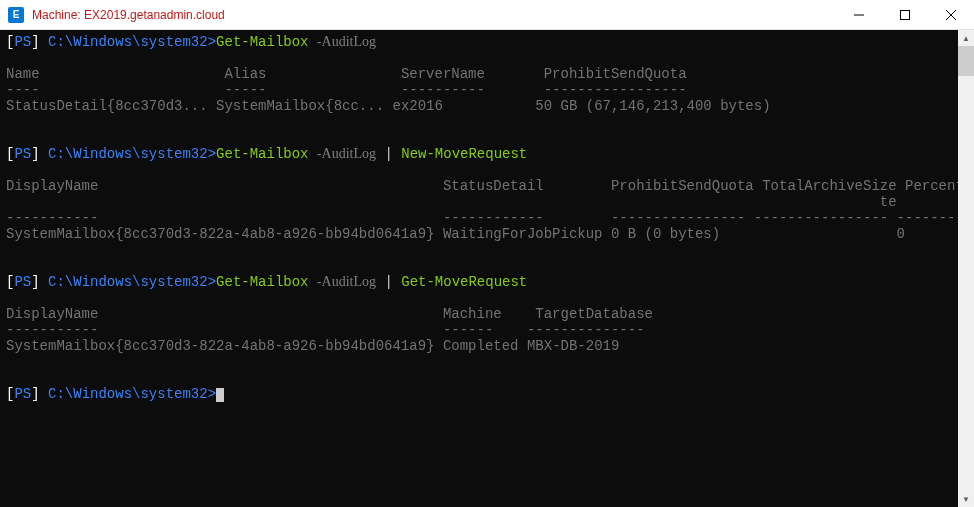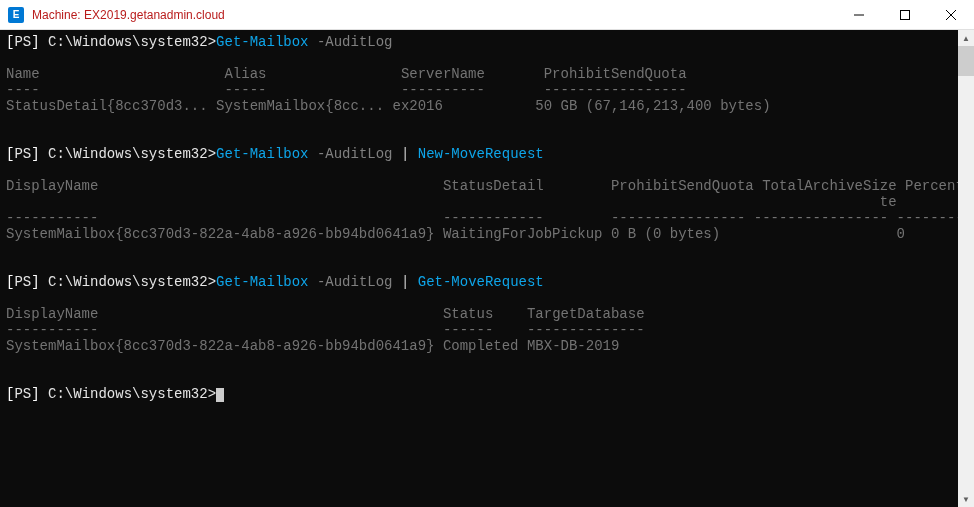--- a/index.html
+++ b/index.html
@@ -87,23 +87,23 @@
       position: absolute;
       top: 16px;
       bottom: 16px;
       width: 100%;
     }
     .scroll-thumb {
       width: 100%;
       background: #cdcdcd;
     }
     .ps-bracket { color: #ffffff; }
-    .ps-prompt { color: #e5e5e5; margin-top: 35px; }
-    .ps-cmdlet { color: #0ea5e9; }
-    .ps-param { color: #808080; }
+    .ps-prompt { color: #3b82f6; margin-top: 35px; }
+    .ps-cmdlet { color: #84cc16; }
+    .ps-param { color: #808080; font-family: Liberation Serif, serif; }
     .ps-pipe { color: #cccccc; }
     .ps-output { color: #737373; }
     .cursor {
       display: inline-block;
       width: 8px;
       height: 14px;
       background: #cccccc;
       vertical-align: text-bottom;
     }
   </style>
@@ -144,21 +144,21 @@
 <span class="ps-bracket">[</span><span class="ps-prompt">PS</span><span class="ps-bracket">]</span><span class="ps-prompt"> </span><span class="ps-prompt">C:\Windows\system32</span><span class="ps-prompt">&gt;</span><span class="ps-cmdlet">Get-Mailbox</span> <span class="ps-param">-AuditLog</span> <span class="ps-pipe">|</span> <span class="ps-cmdlet">New-MoveRequest</span>
 
 <span class="ps-output"><span>DisplayName</span>                                         <span>StatusDetail</span>        <span>ProhibitSendQuota</span> <span>TotalArchiveSize</span> <span>PercentComple</span></span>
 <span class="ps-output">                                                                                                        <span>te</span></span>
 <span class="ps-output"><span>-----------</span>                                         <span>------------</span>        <span>----------------</span> <span>----------------</span> <span>-------------</span></span>
 <span class="ps-output"><span>SystemMailbox{8cc370d3-822a-4ab8-a926-bb94bd0641a9}</span> <span>WaitingForJobPickup</span> <span>0 B (0 bytes)</span>                     <span>0</span></span>
 
 
 <span class="ps-bracket">[</span><span class="ps-prompt">PS</span><span class="ps-bracket">]</span><span class="ps-prompt"> </span><span class="ps-prompt">C:\Windows\system32</span><span class="ps-prompt">&gt;</span><span class="ps-cmdlet">Get-Mailbox</span> <span class="ps-param">-AuditLog</span> <span class="ps-pipe">|</span> <span class="ps-cmdlet">Get-MoveRequest</span>
 
-<span class="ps-output"><span>DisplayName</span>                                         <span>Status</span>    <span>TargetDatabase</span></span>
+<span class="ps-output"><span>DisplayName</span>                                         <span>Machine</span>    <span>TargetDatabase</span></span>
 <span class="ps-output"><span>-----------</span>                                         <span>------</span>    <span>--------------</span></span>
 <span class="ps-output"><span>SystemMailbox{8cc370d3-822a-4ab8-a926-bb94bd0641a9}</span> <span>Completed</span> <span>MBX-DB-2019</span></span>
 
 
 <span class="ps-bracket">[</span><span class="ps-prompt">PS</span><span class="ps-bracket">]</span><span class="ps-prompt"> </span><span class="ps-prompt">C:\Windows\system32</span><span class="ps-prompt">&gt;</span><span class="cursor"></span>
 </div>
 <div class="scrollbar">
   <div class="scroll-arrow">▲</div>
   <div class="scroll-track">
     <div class="scroll-thumb" style="height:30px;"></div>

